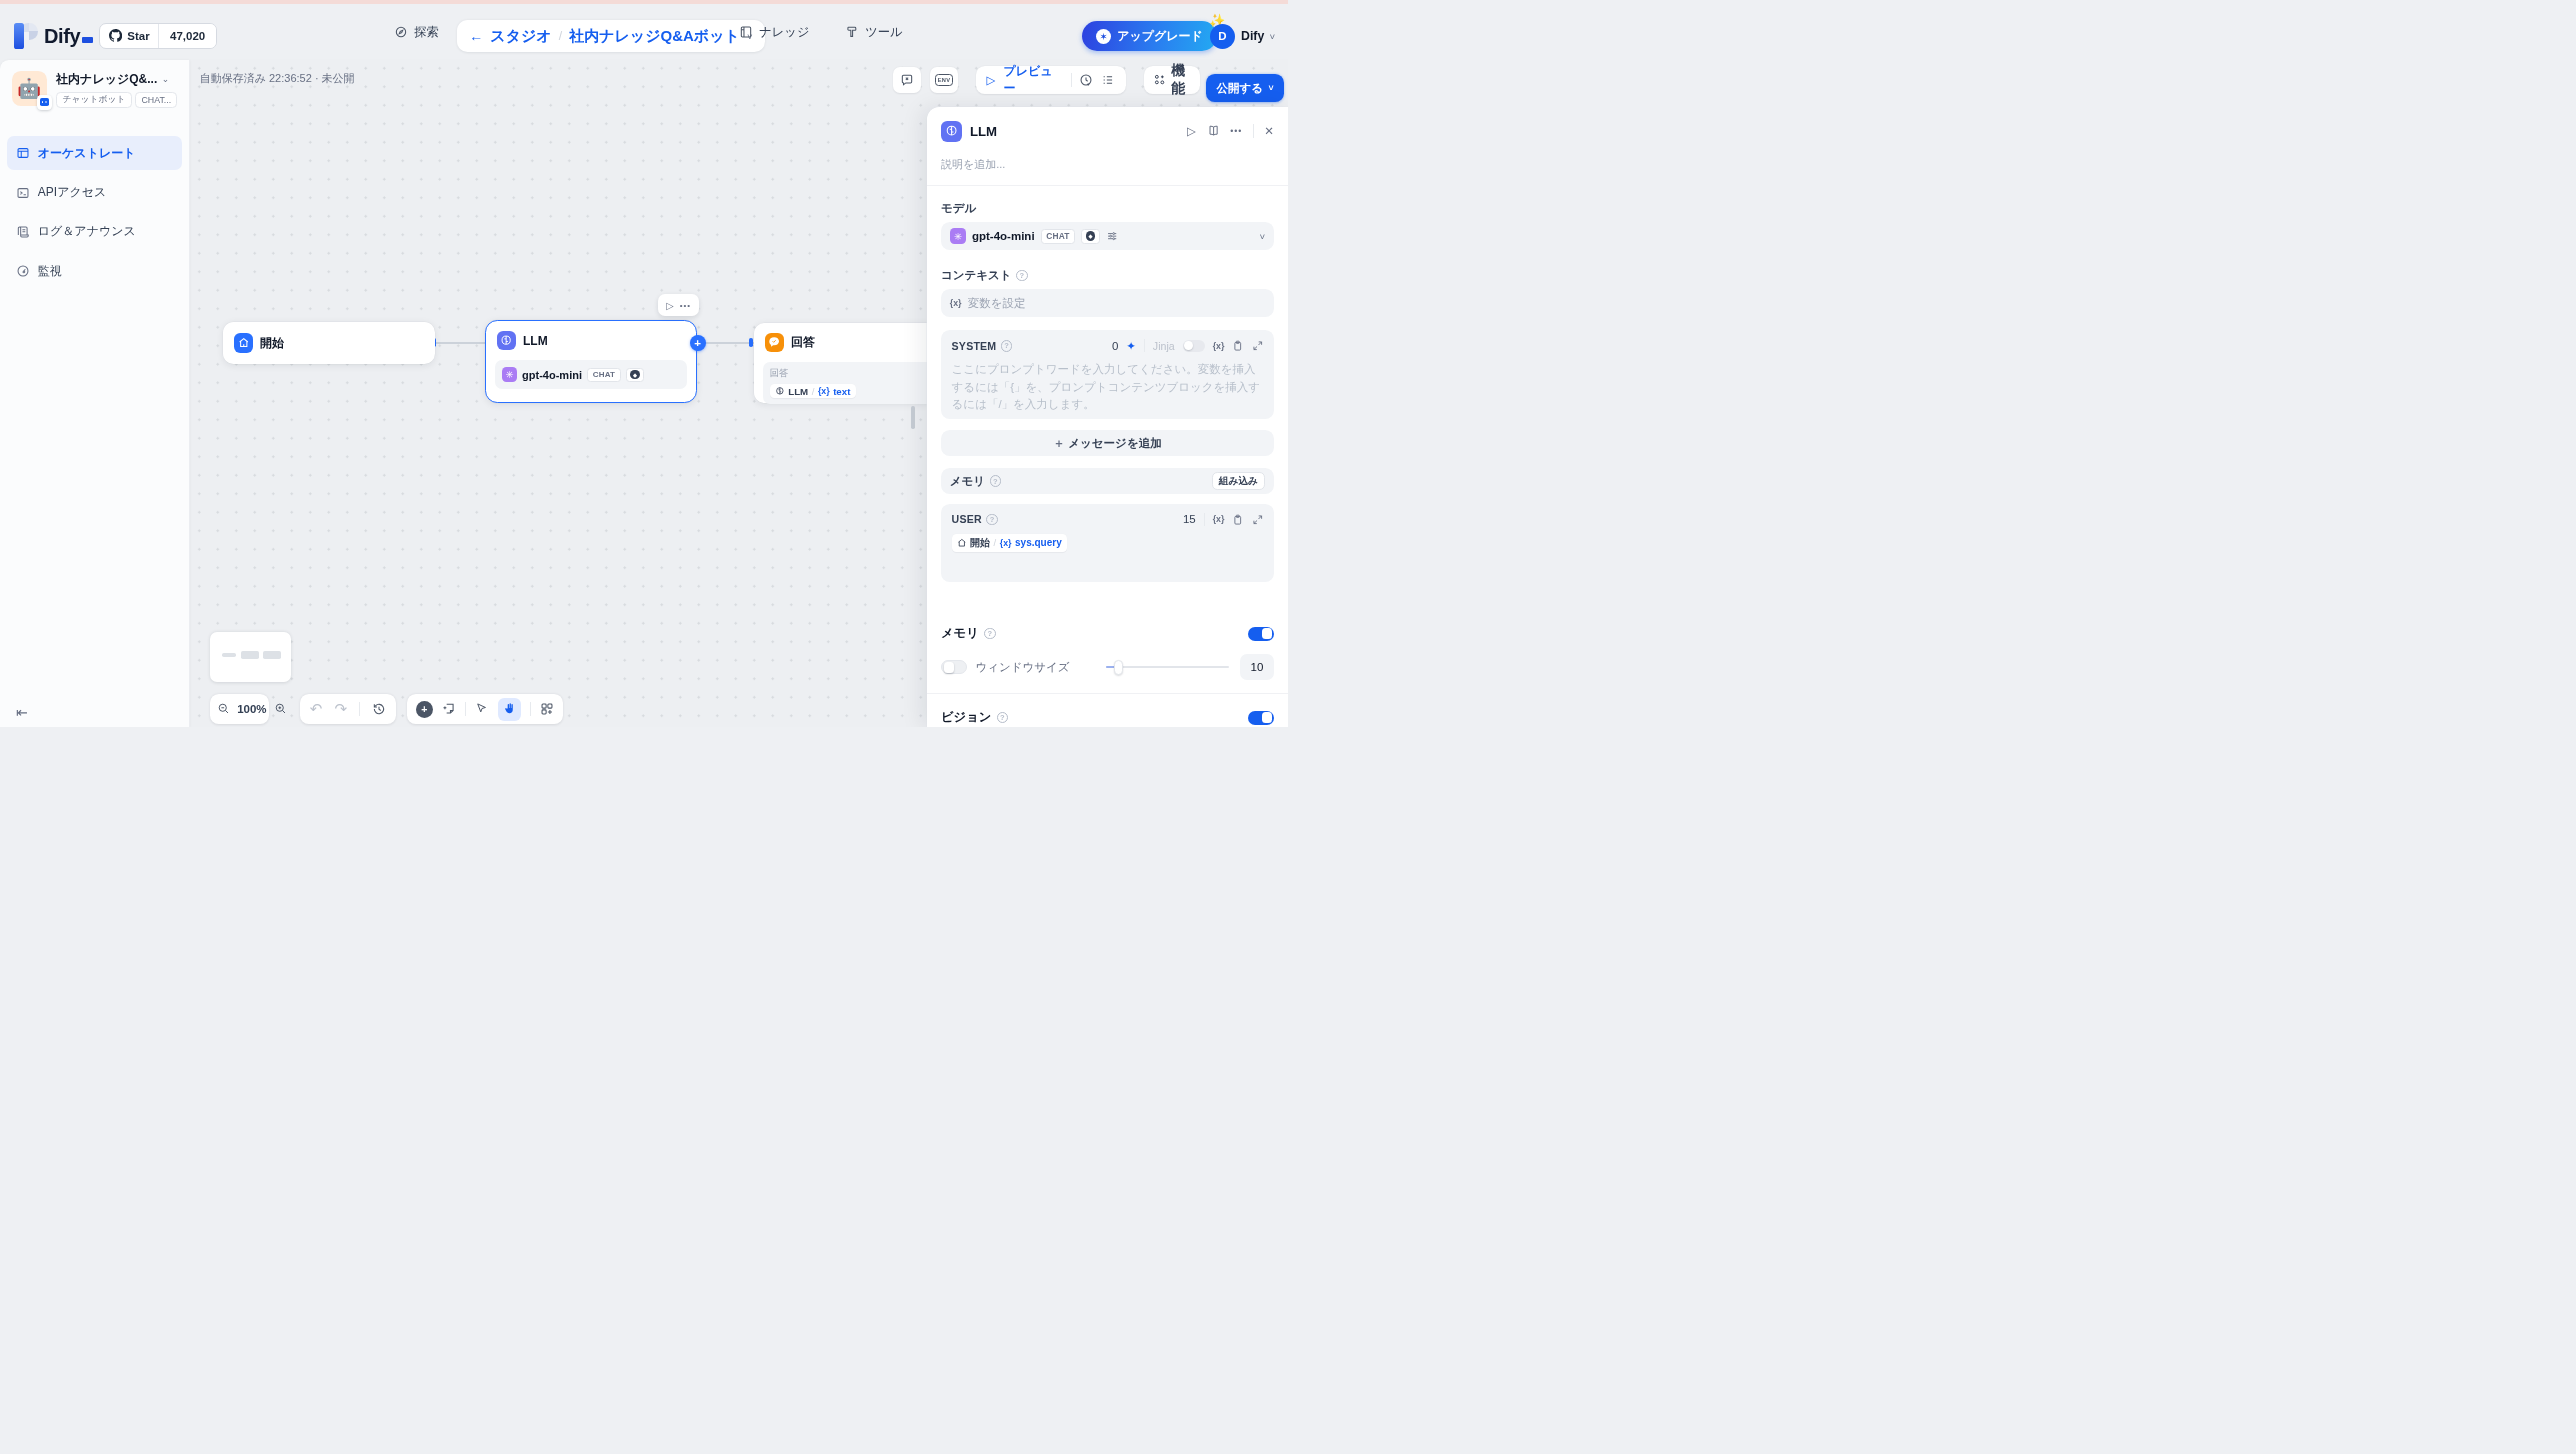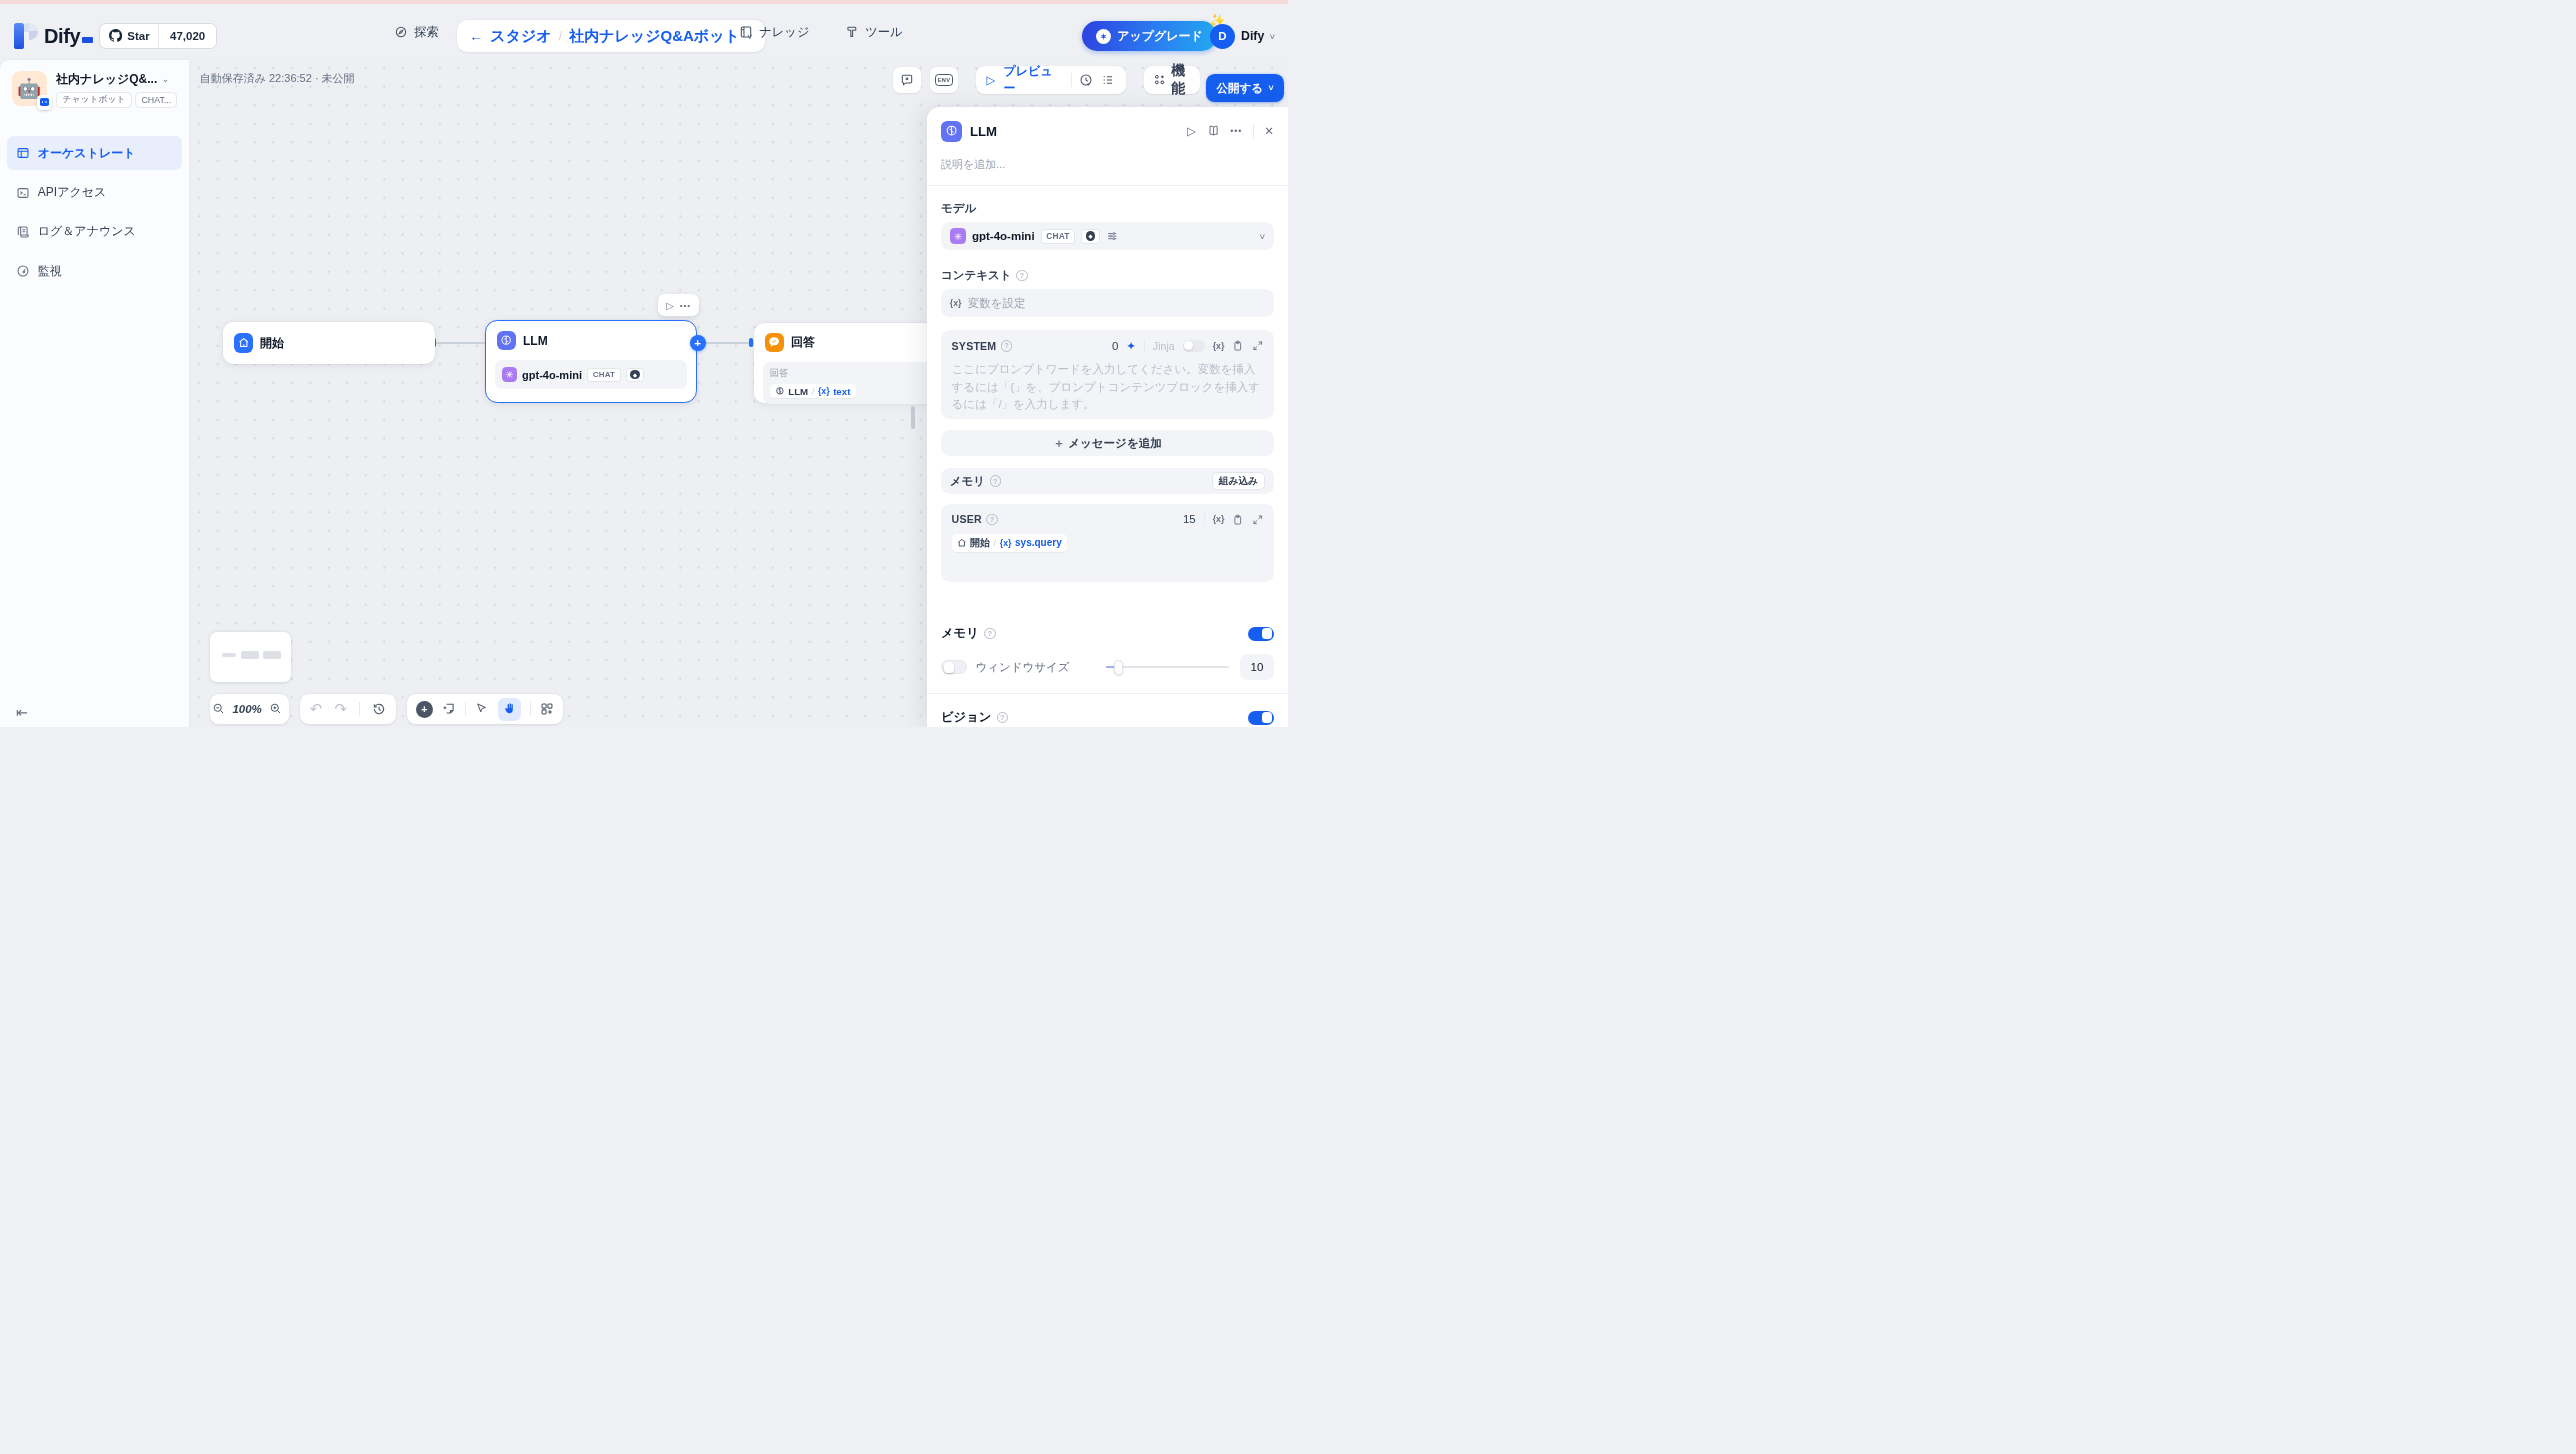--- a/index.html
+++ b/index.html
@@ -302,21 +302,21 @@
     </div>
 
     <div class="canvas-scrollbar" style="left:721px;top:347px;"></div>
 
     <div class="abs minimap">
       <div class="mm-bar" style="left:12.3px;top:21px;width:14px;height:4.4px;"></div>
       <div class="mm-bar" style="left:31px;top:19.4px;width:17.6px;height:8px;"></div>
       <div class="mm-bar" style="left:53px;top:19.4px;width:17.6px;height:8px;"></div>
     </div>
 
-    <div class="bt-group" style="left:20px;width:79px;justify-content:flex-end;font-style:italic;">
+    <div class="bt-group" style="left:20px;width:59px;justify-content:space-between;">
       <svg width="13.2" height="13.2" viewBox="0 0 24 24" fill="none" stroke="#4b5565" stroke-width="1.8">
           <circle cx="10.5" cy="10.5" r="6.5"></circle>
           <path d="M15.5 15.5 20 20M8 10.5h5"></path>
         </svg>
       <span class="zoom-lbl">100%</span>
       <svg width="13.2" height="13.2" viewBox="0 0 24 24" fill="none" stroke="#4b5565" stroke-width="1.8">
           <circle cx="10.5" cy="10.5" r="6.5"></circle>
           <path d="M15.5 15.5 20 20M8 10.5h5M10.5 8v5"></path>
         </svg>
     </div>

